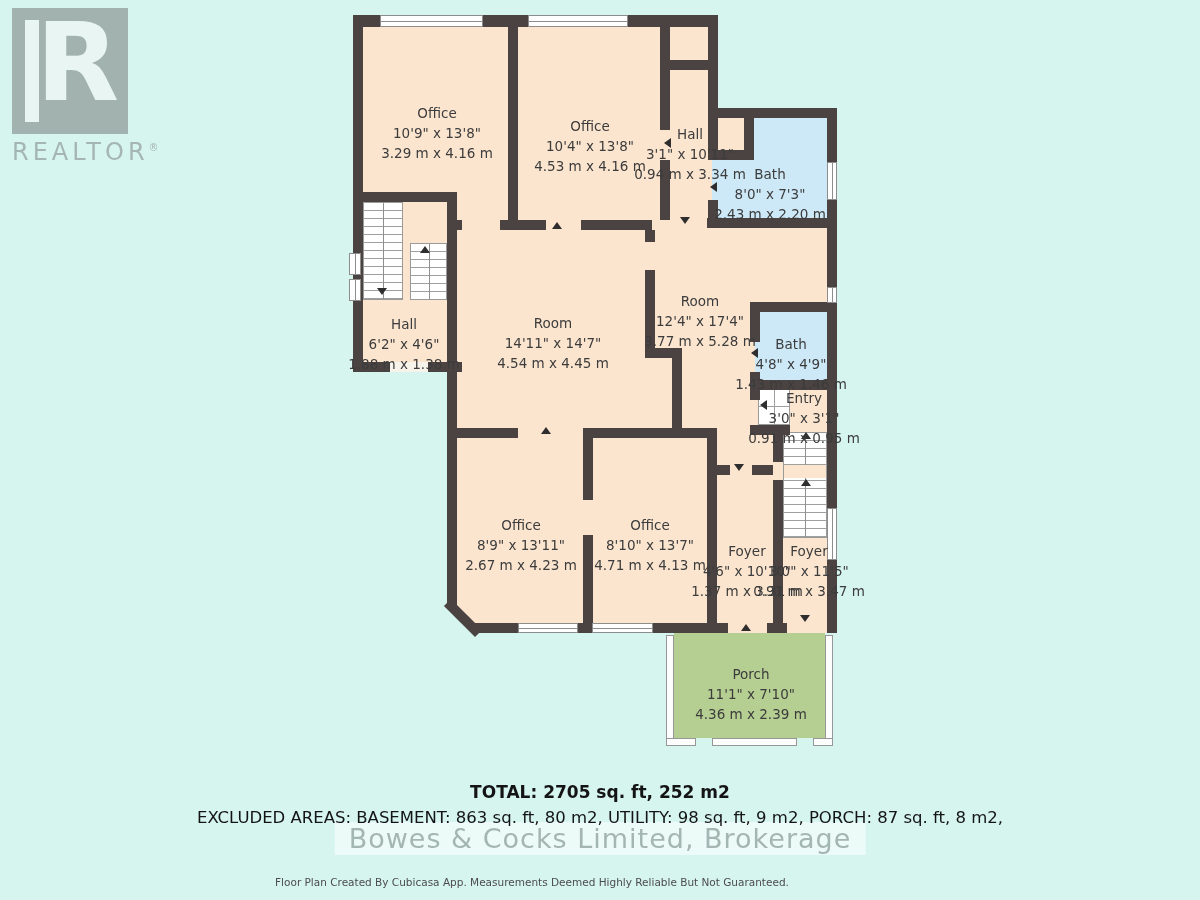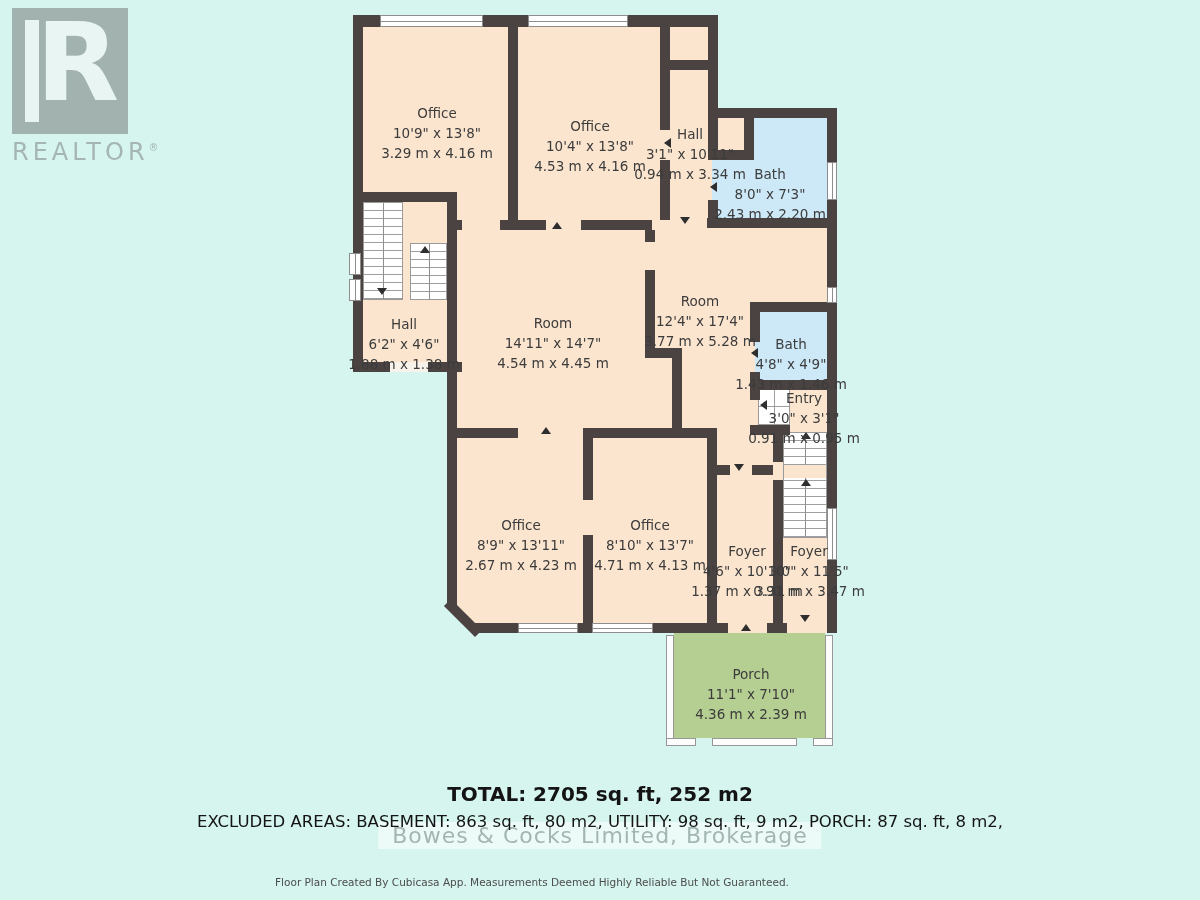--- a/index.html
+++ b/index.html
@@ -33,24 +33,24 @@
   .arr.d{border-left:5px solid transparent;border-right:5px solid transparent;border-top:7px solid #2e2e2e;}
   .arr.l{border-top:5px solid transparent;border-bottom:5px solid transparent;border-right:7px solid #2e2e2e;}
   .roomlabel{position:absolute;z-index:8;transform:translateX(-50%);text-align:center;
              white-space:nowrap;color:#3c3c3c;font-size:13.5px;line-height:20px;}
   .diag-tri{position:absolute;background:#d6f5ef;z-index:5;
             clip-path:polygon(0 0,0 100%,100% 100%);}
   .diag-bar{position:absolute;background:#4a4342;z-index:6;transform:rotate(45deg);}
   
   #watermark{position:absolute;left:50%;top:822px;transform:translateX(-50%);
              z-index:9;background:rgba(255,255,255,.55);padding:1px 14px;
-             font-size:22px;color:#a4b6b2;letter-spacing:1px;white-space:nowrap;}
+             font-size:27px;color:#a4b6b2;letter-spacing:1px;white-space:nowrap;}
   #summary{position:absolute;left:0;top:782px;width:1200px;text-align:center;z-index:10;
            color:#141414;}
-  #summary .t1{font-size:20px;font-weight:bold;margin-bottom:5px;}
+  #summary .t1{font-size:17px;font-weight:bold;margin-bottom:5px;}
   #summary .tn{font-size:16.5px;line-height:22px;}
   #footer{position:absolute;left:0;top:876px;width:1064px;text-align:center;
           font-size:10.5px;color:#4c4c4c;z-index:10;}
 </style>
 </head>
 <body>
 
 <div id="canvas">
 
   <div id="logo">

